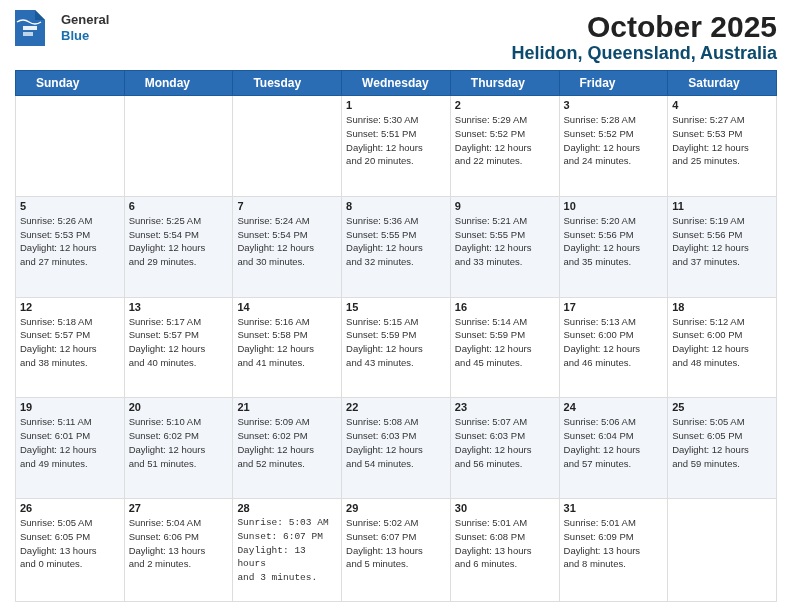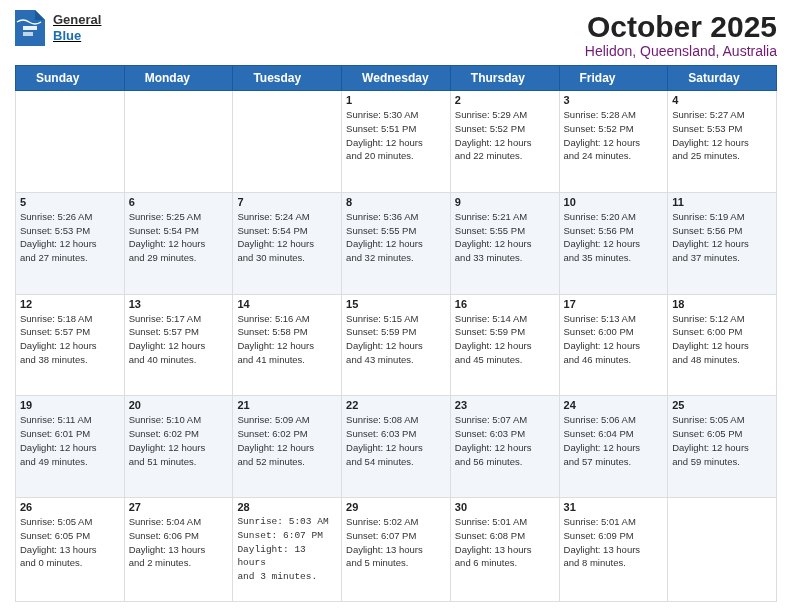--- a/index.html
+++ b/index.html
@@ -19,22 +19,21 @@
     }
     .header {
       display: flex;
       justify-content: space-between;
       align-items: flex-start;
       margin-bottom: 6px;
     }
     .logo {
       display: flex;
       align-items: center;
-      gap: 4px;
-      text-decoration: underline;
+      gap: 12px;
     }
     .logo-text {
       display: flex;
       flex-direction: column;
       font-size: 13px;
       font-weight: bold;
       line-height: 1.2;
     }
     .logo-text .general { color: #333; }
     .logo-text .blue { color: #1a6faf; }
@@ -46,23 +45,23 @@
     .title-block {
       text-align: right;
     }
     .title-block h1 {
       font-size: 30px;
       font-weight: bold;
       color: #222;
       line-height: 1.1;
     }
     .title-block h2 {
-      font-size: 14px;
-      font-weight: normal;
-      color: #701a75;
+      font-size: 18px;
+      font-weight: bold;
+      color: #0c4a6e;
     }
     .calendar {
       flex: 1;
       border: 1px solid #ccc;
       border-collapse: collapse;
       width: 100%;
       table-layout: fixed;
     }
     .calendar th {
       background: #2a6db5;

